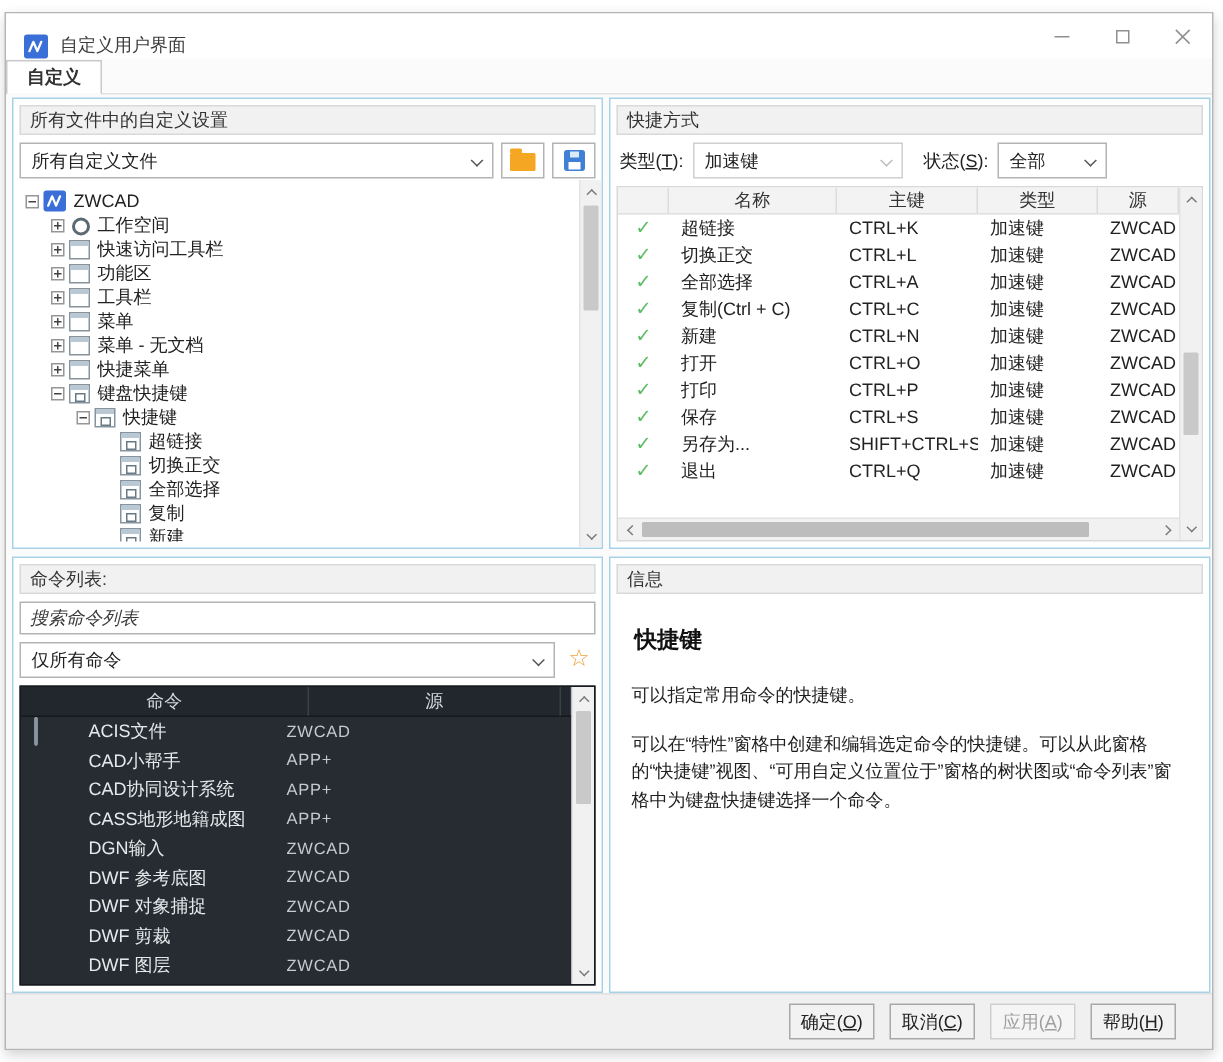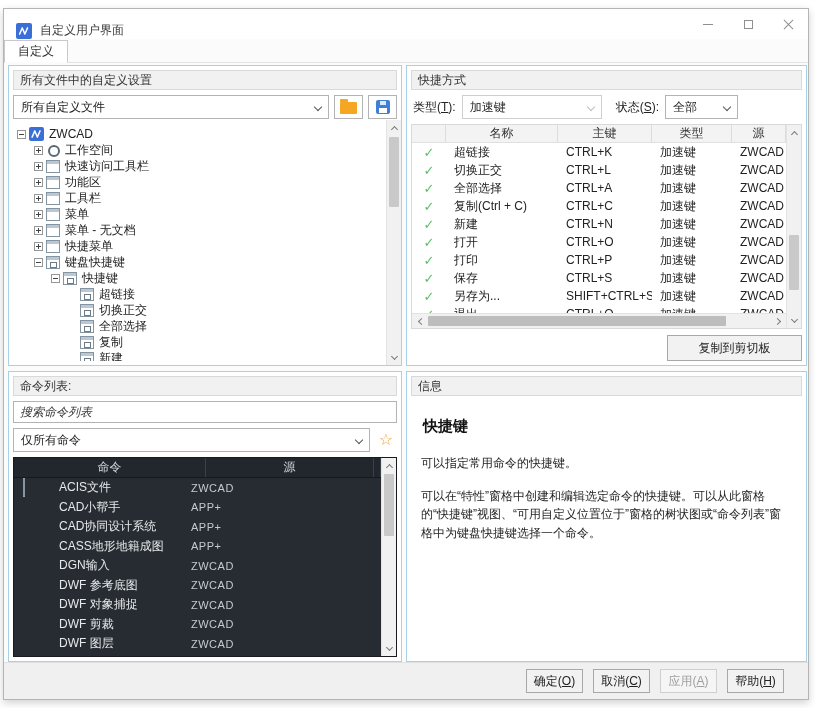--- a/index.html
+++ b/index.html
@@ -13,21 +13,21 @@
     align-items:center;justify-content:center;}
   .logo-icon svg{display:block;}
   .title-text{font-size:12px;color:#3c3c3c;margin-left:8px;flex:1;}
   .winbtn{width:40px;height:30px;display:flex;align-items:center;justify-content:center;cursor:default;}
   .min-glyph{width:10px;height:1px;background:#8f8f8f;}
   .max-glyph{width:9px;height:9px;border:1px solid #8f8f8f;}
   .close-glyph{position:relative;width:11px;height:11px;}
   .close-glyph::before,.close-glyph::after{content:"";position:absolute;left:-1px;top:5px;width:13px;height:1px;background:#8f8f8f;}
   .close-glyph::before{transform:rotate(45deg);}  .close-glyph::after{transform:rotate(-45deg);}
   
-  .tabstrip{height:24px;border-bottom:1px solid #e2e2e2;display:flex;align-items:flex-end;background:#fbfbfb;}
+  .tabstrip{height:24px;border-bottom:1px solid #e2e2e2;display:flex;align-items:flex-end;background:#fbfbfb;font-weight:bold;}
   .tab{height:23px;margin-bottom:-1px;padding:0 13px;background:#ffffff;border:1px solid #c9c9c9;border-bottom:1px solid #fbfbfb;
     font-size:12px;color:#333;display:flex;align-items:center;}
   
   .panel{position:absolute;border:1px solid #a6d2e8;background:#ffffff;padding:4px;display:flex;flex-direction:column;overflow:hidden;}
   #p-cust{left:4px;top:56px;width:394px;height:301px;}
   #p-short{left:402px;top:56px;width:401px;height:301px;}
   #p-cmd{left:4px;top:362px;width:394px;height:291px;}
   #p-info{left:402px;top:362px;width:401px;height:291px;}
   .strip{flex:none;height:20px;line-height:18px;background:#f1f1f1;border:1px solid #d9d9d9;
     font-size:12px;color:#333;padding-left:6px;margin-bottom:5px;}
@@ -362,23 +362,20 @@
       <div class="hscroll">
         <span class="sb-btn sb-left">
             <span class="sc left"></span>
           </span>
         <span class="sb-hthumb" style="left:16px;right:60px;"></span>
         <span class="sb-btn sb-right">
             <span class="sc right"></span>
           </span>
       </div>
     </div>
-    <div class="copy-row">
-      <button class="btn" id="copy-btn">复制到剪切板</button>
-    </div>
   </div>
 
   <div class="panel" id="p-cmd">
     <div class="strip">命令列表:</div>
     <input class="search" placeholder="搜索命令列表" style="">
     <div class="filter-row">
       <div class="combo">
         <span>仅所有命令</span>
         <span class="cv"></span>
       </div>

